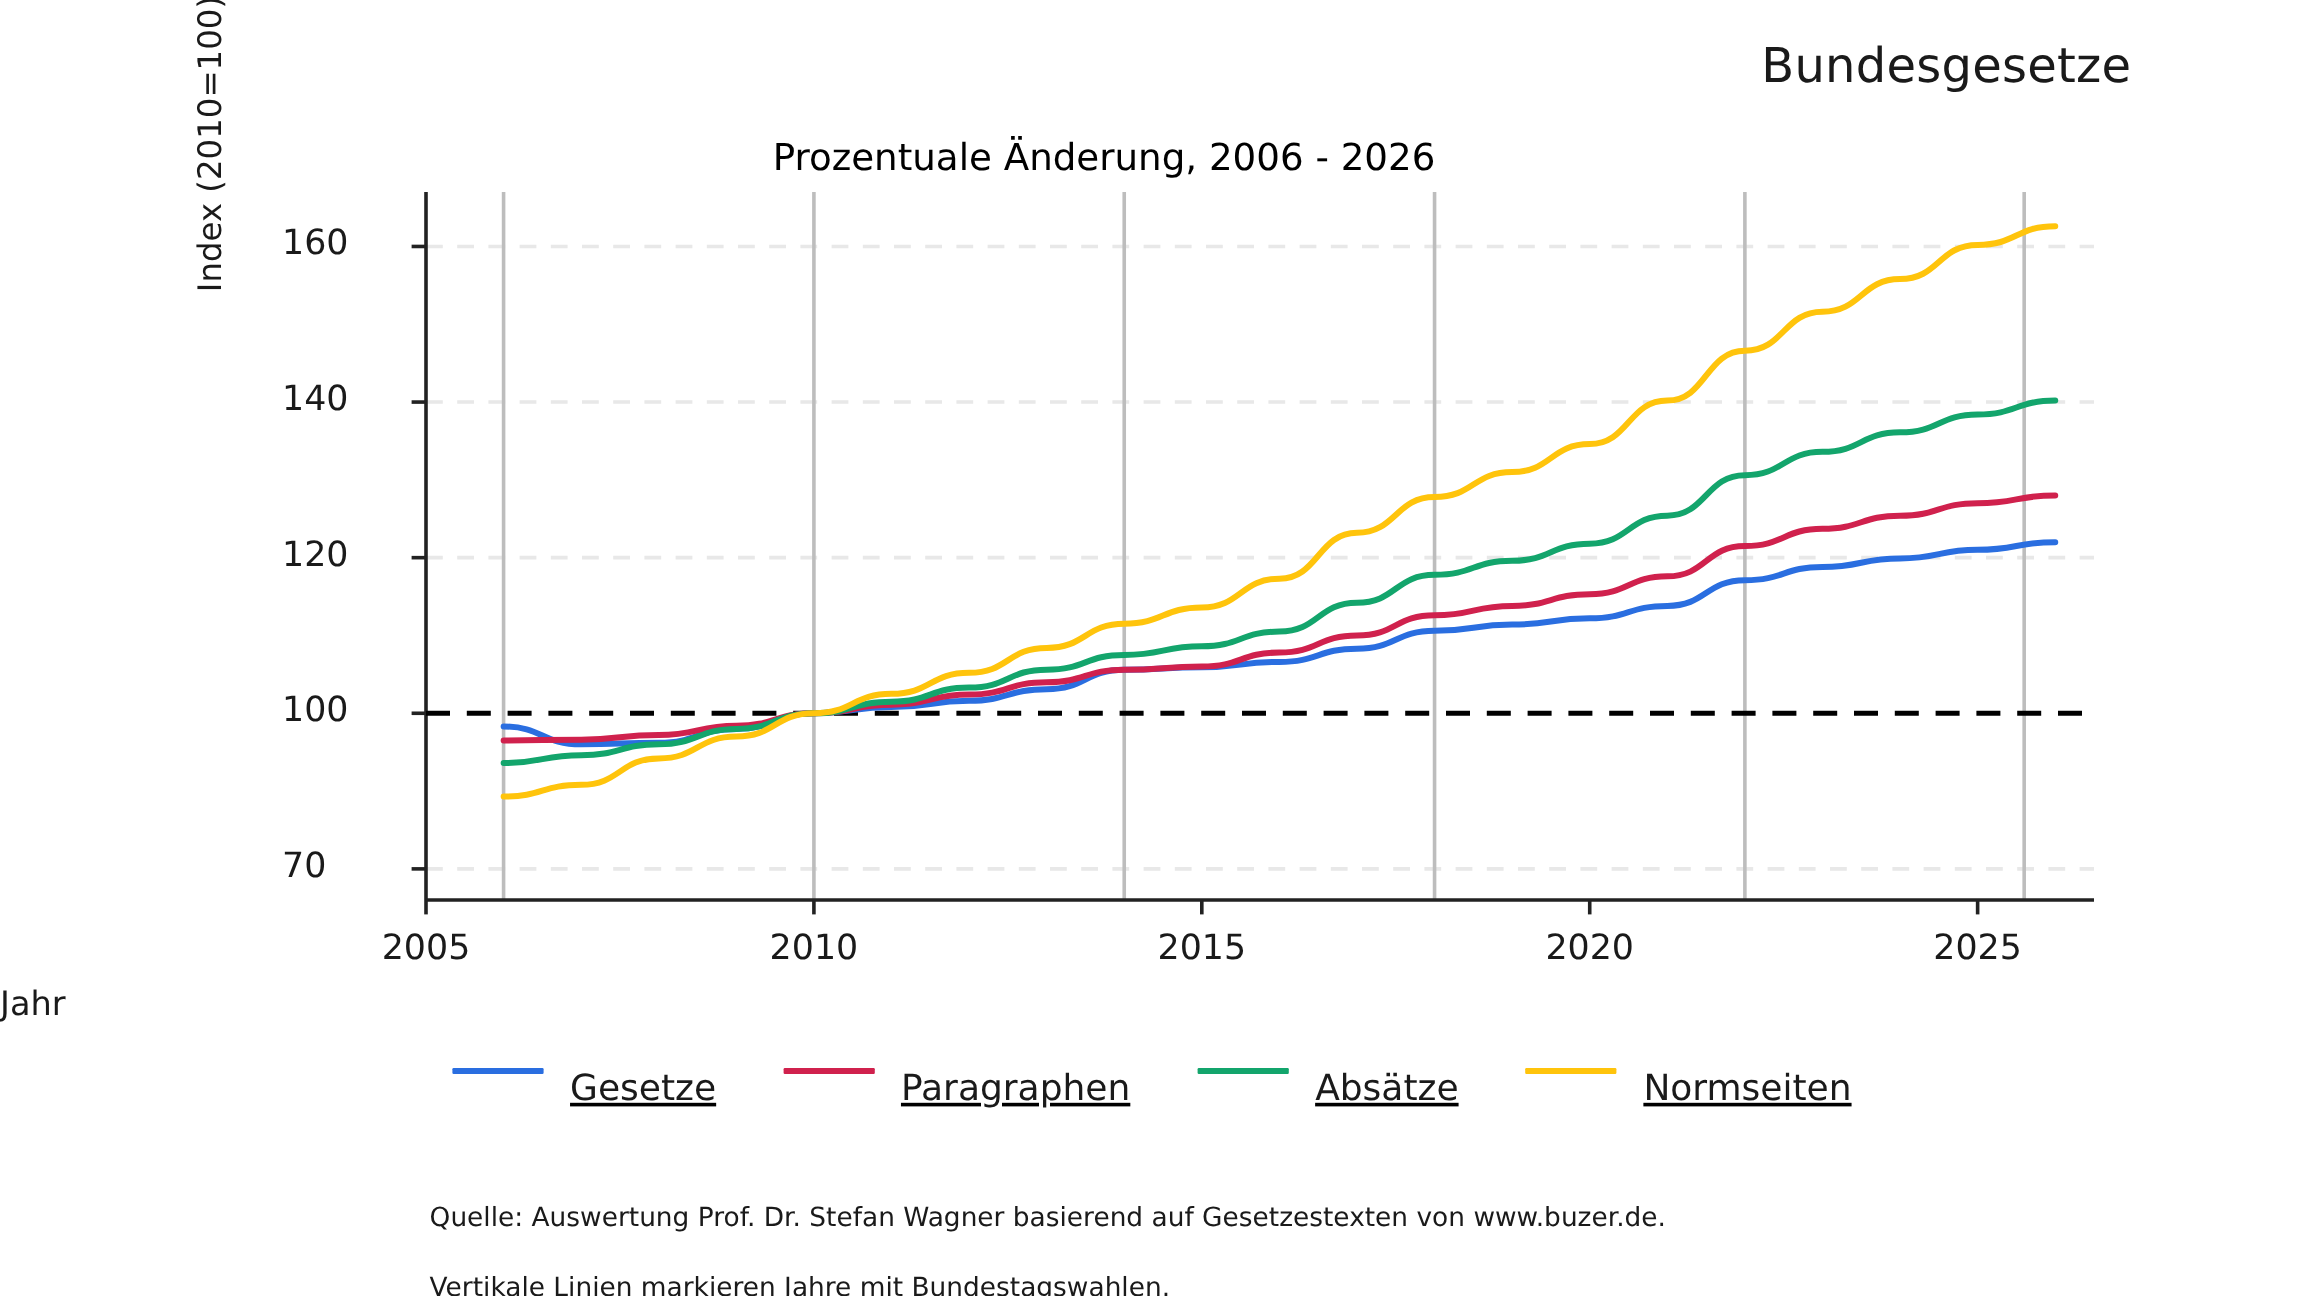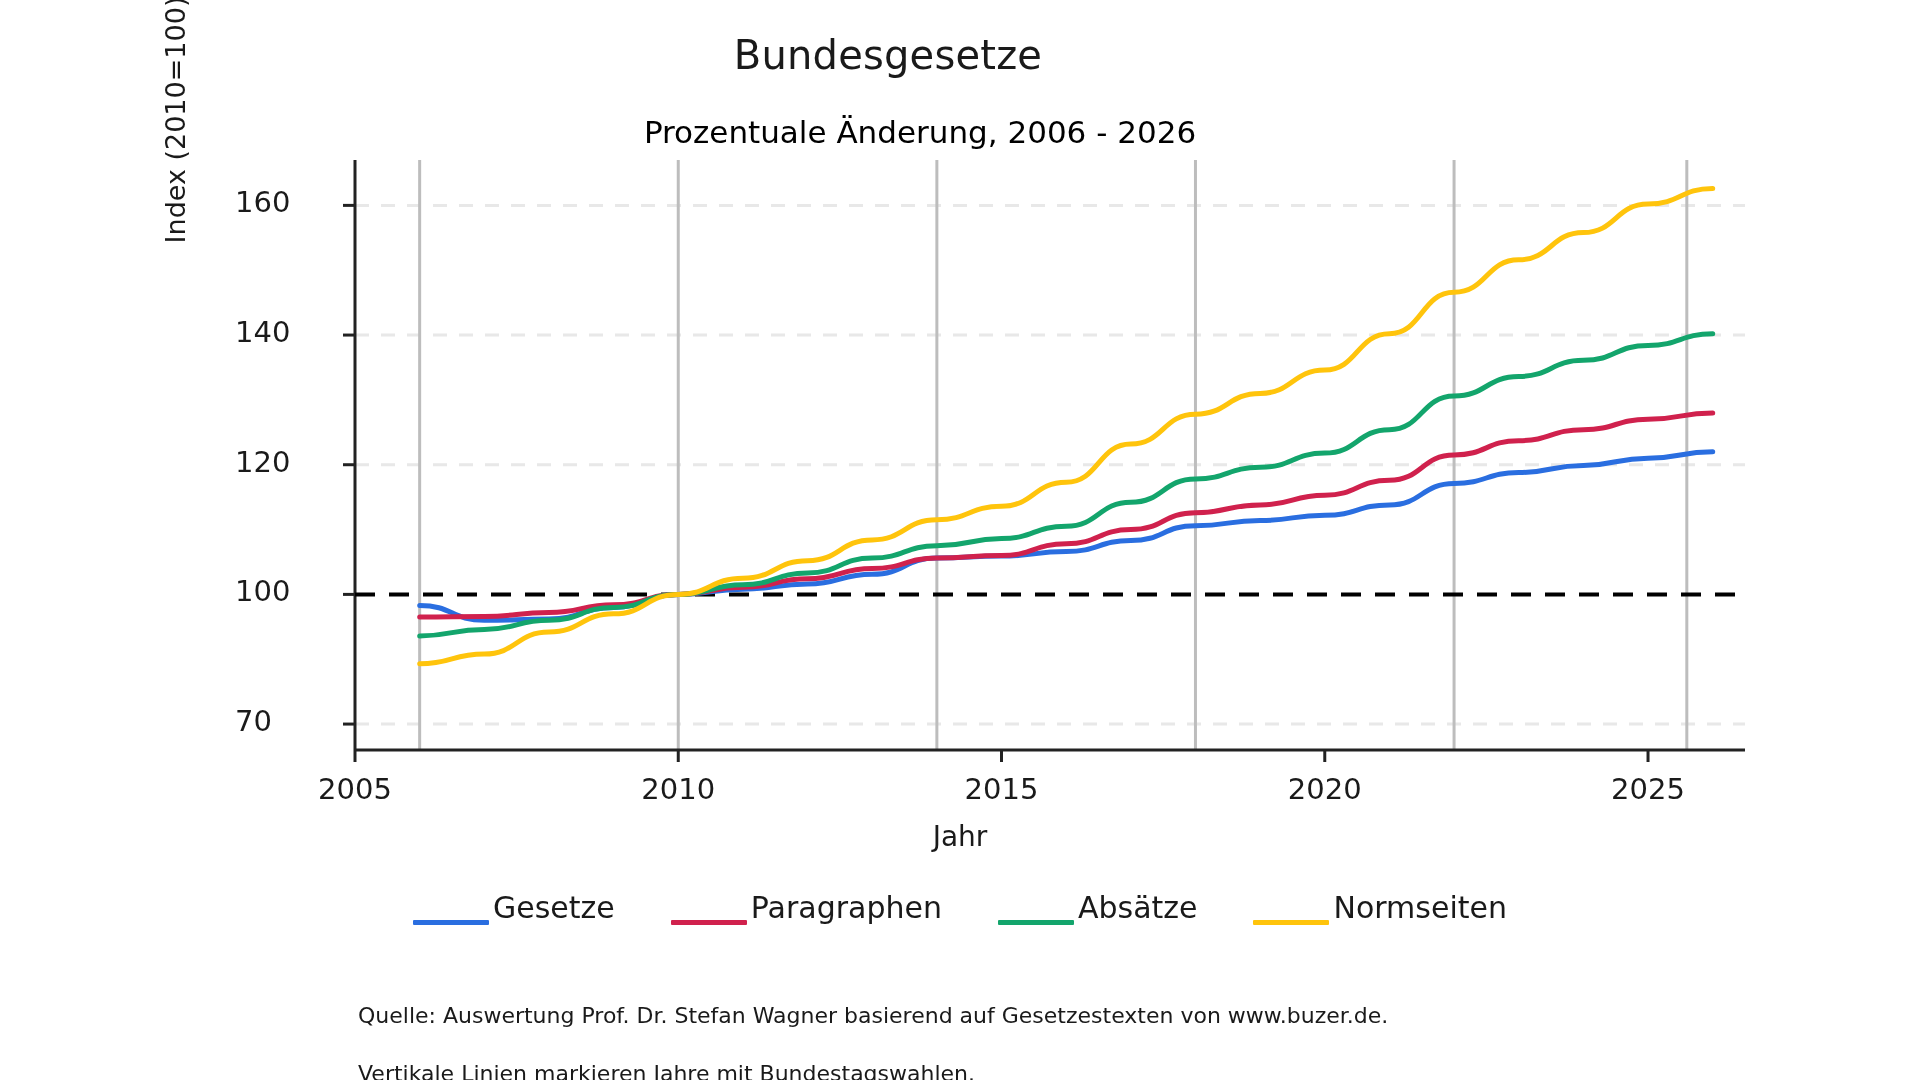--- a/index.html
+++ b/index.html
@@ -20,21 +20,21 @@
   .chart-area {
     position: absolute;
     left: 0; top: 0;
     width: 1920px;
     height: 1080px;
   }
   .title {
     position: absolute;
     left: 0; top: 32px;
     width: 1776px;
-    text-align: center;
+    text-align: right;
     font-size: 40px;
     color: #1a1a1a;
     font-weight: normal;
     letter-spacing: 0.2px;
   }
   .subtitle {
     position: absolute;
     left: 0; top: 96px;
     width: 1840px;
     text-align: center;
@@ -52,21 +52,20 @@
     transform-origin: 0 0;
     font-size: 27px;
     color: #1a1a1a;
     text-align: center;
   }
   .xlabel {
     position: absolute;
     left: 0;
     top: 820px;
     width: 1920px;
-    text-align: center;
     font-size: 28px;
     color: #1a1a1a;
   }
   .ytick {
     position: absolute;
     font-size: 29px;
     color: #1a1a1a;
     text-align: left;
     width: 90px;
   }
@@ -82,23 +81,24 @@
     left: 0;
     top: 890px;
     width: 1920px;
     display: flex;
     justify-content: center;
     align-items: center;
     gap: 0px;
   }
   .legend-item {
     display: flex;
-    align-items: flex-end;
-    gap: 4px;
+    align-items: flex-start;
+    gap: 22px;
     margin-right: 56px;
+    text-decoration: underline;
   }
   .legend-item:last-child { margin-right: 0; }
   .legend-swatch {
     display: block;
     width: 76px;
     height: 5px;
     border-radius: 1px;
   }
   .legend-label {
     font-size: 30px;

